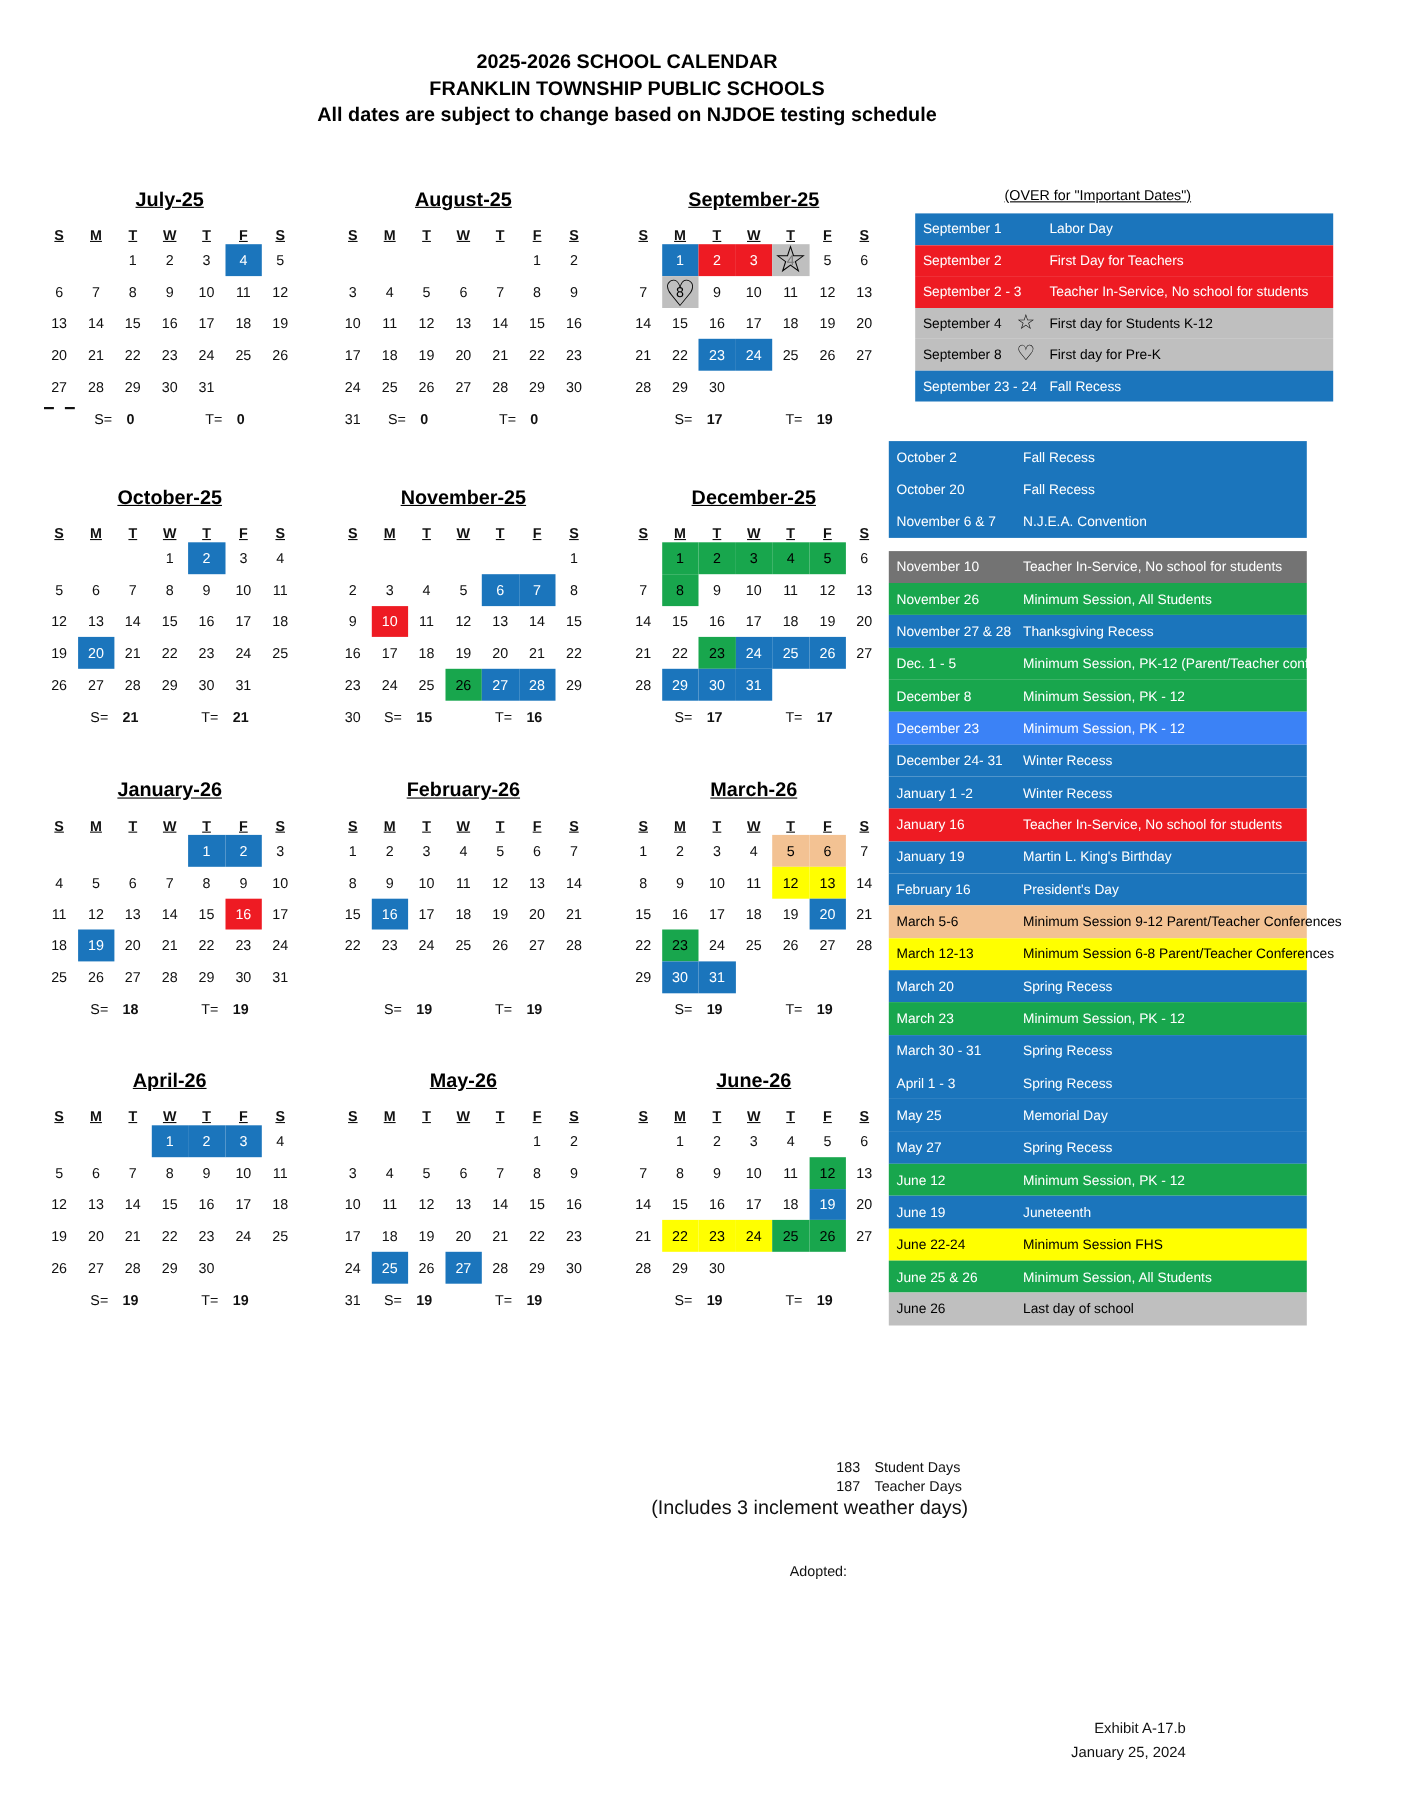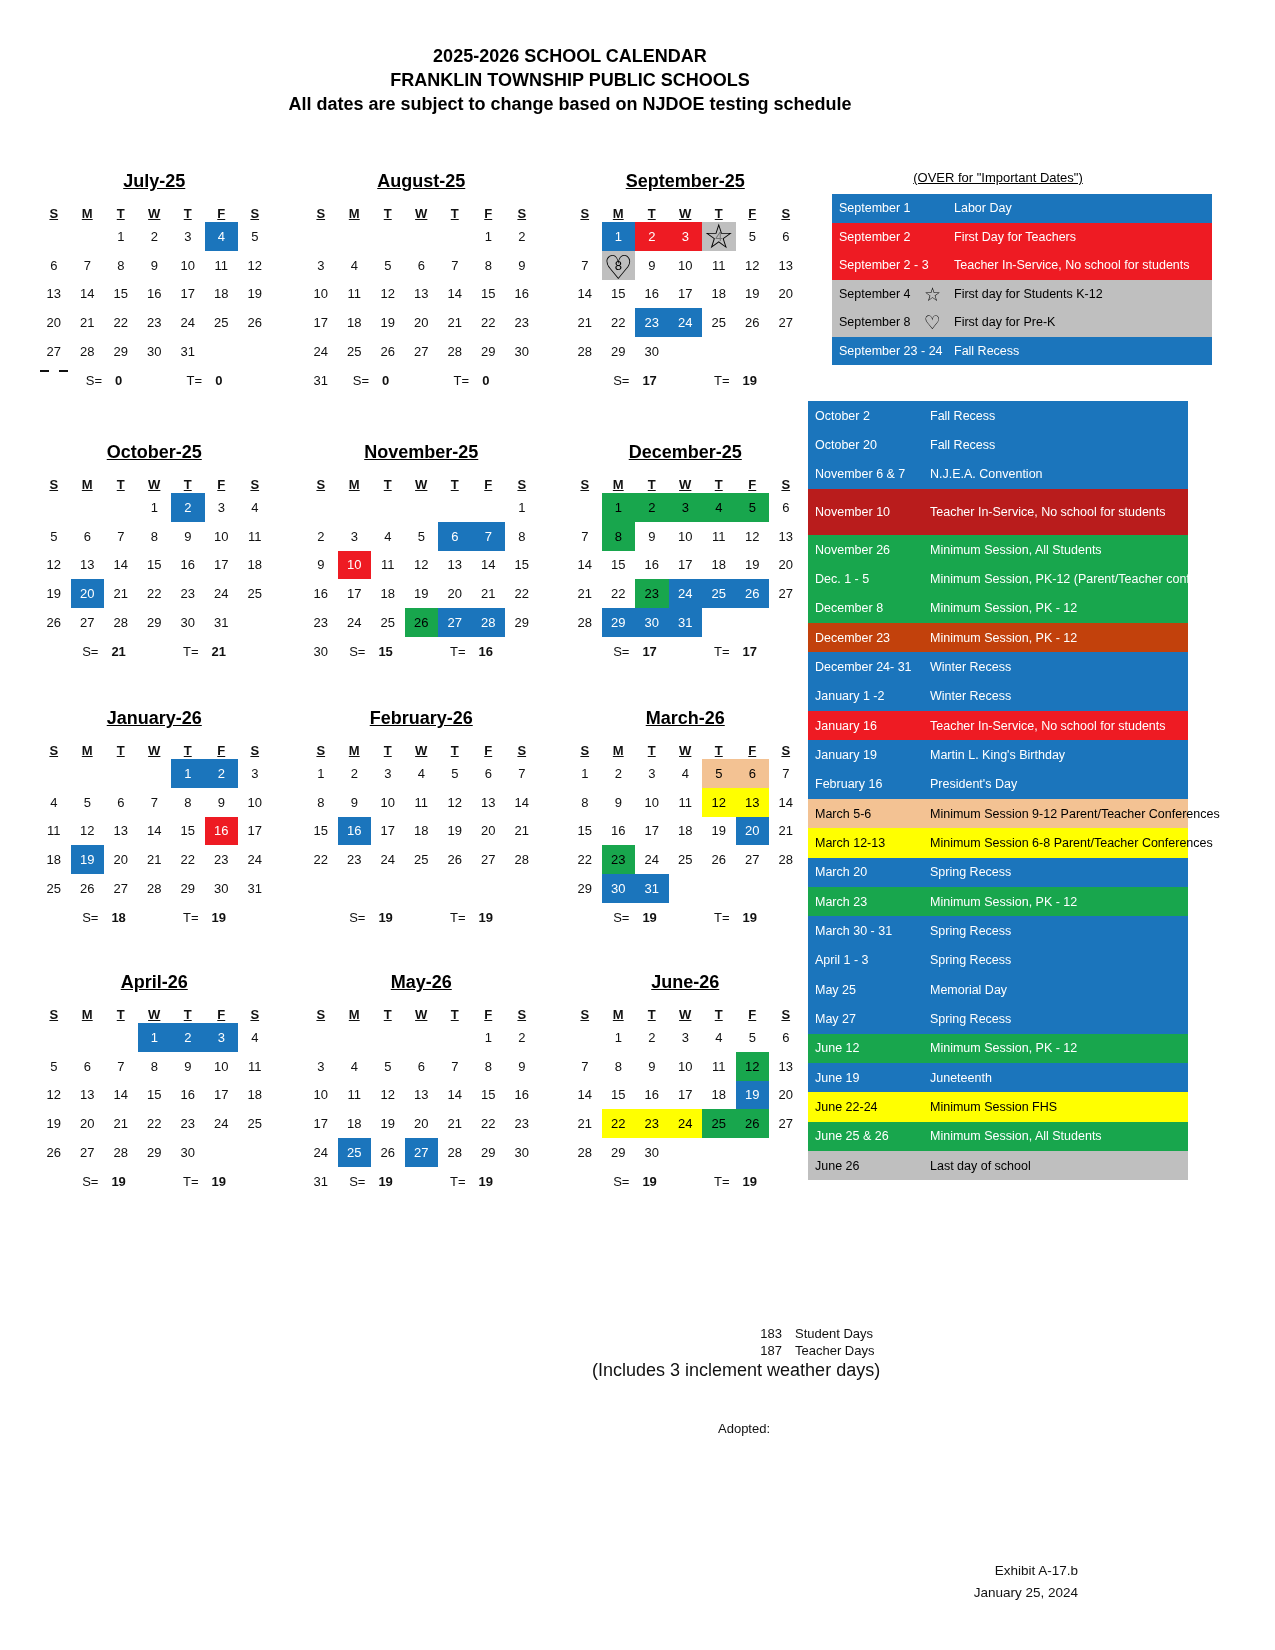--- a/index.html
+++ b/index.html
@@ -1631,37 +1631,41 @@
         <span class="ldesc">Fall Recess</span>
       </div>
       <div class="lrow" style="height: 29.33px; background: rgb(27, 117, 188); color: rgb(255, 255, 255);">
         <span class="ldate">October 20</span>
         <span class="ldesc">Fall Recess</span>
       </div>
       <div class="lrow" style="height: 29.33px; background: rgb(27, 117, 188); color: rgb(255, 255, 255);">
         <span class="ldate">November 6 &amp; 7</span>
         <span class="ldesc">N.J.E.A. Convention</span>
       </div>
-      <div class="lrow" style="height: 46px; background: #b91c1c; color: rgb(255, 255, 255);">
+      <div class="lrow" style="height: 29px; background: #737373; color: rgb(255, 255, 255); margin-top: 12px;">
         <span class="ldate">November 10</span>
         <span class="ldesc">Teacher In-Service, No school for students</span>
       </div>
       <div class="lrow" style="height: 29.33px; background: rgb(24, 166, 77); color: rgb(255, 255, 255);">
         <span class="ldate">November 26</span>
         <span class="ldesc">Minimum Session, All Students</span>
       </div>
+      <div class="lrow" style="height: 29.33px; background: rgb(27, 117, 188); color: rgb(255, 255, 255);">
+        <span class="ldate">November 27 &amp; 28</span>
+        <span class="ldesc">Thanksgiving Recess</span>
+      </div>
       <div class="lrow" style="height: 29.33px; background: rgb(24, 166, 77); color: rgb(255, 255, 255);">
         <span class="ldate">Dec. 1 - 5</span>
         <span class="ldesc">Minimum Session, PK-12 (Parent/Teacher conf.)</span>
       </div>
       <div class="lrow" style="height: 29.33px; background: rgb(24, 166, 77); color: rgb(255, 255, 255);">
         <span class="ldate">December 8</span>
         <span class="ldesc">Minimum Session, PK - 12</span>
       </div>
-      <div class="lrow" style="height: 29.33px; background: #c2410c; color: rgb(255, 255, 255); padding-left: 12px;">
+      <div class="lrow" style="height: 29.33px; background: #3b82f6; color: rgb(255, 255, 255); padding-left: 12px;">
         <span class="ldate">December 23</span>
         <span class="ldesc">Minimum Session, PK - 12</span>
       </div>
       <div class="lrow" style="height: 29.33px; background: rgb(27, 117, 188); color: rgb(255, 255, 255);">
         <span class="ldate">December 24- 31</span>
         <span class="ldesc">Winter Recess</span>
       </div>
       <div class="lrow" style="height: 29.33px; background: rgb(27, 117, 188); color: rgb(255, 255, 255);">
         <span class="ldate">January 1 -2</span>
         <span class="ldesc">Winter Recess</span>

